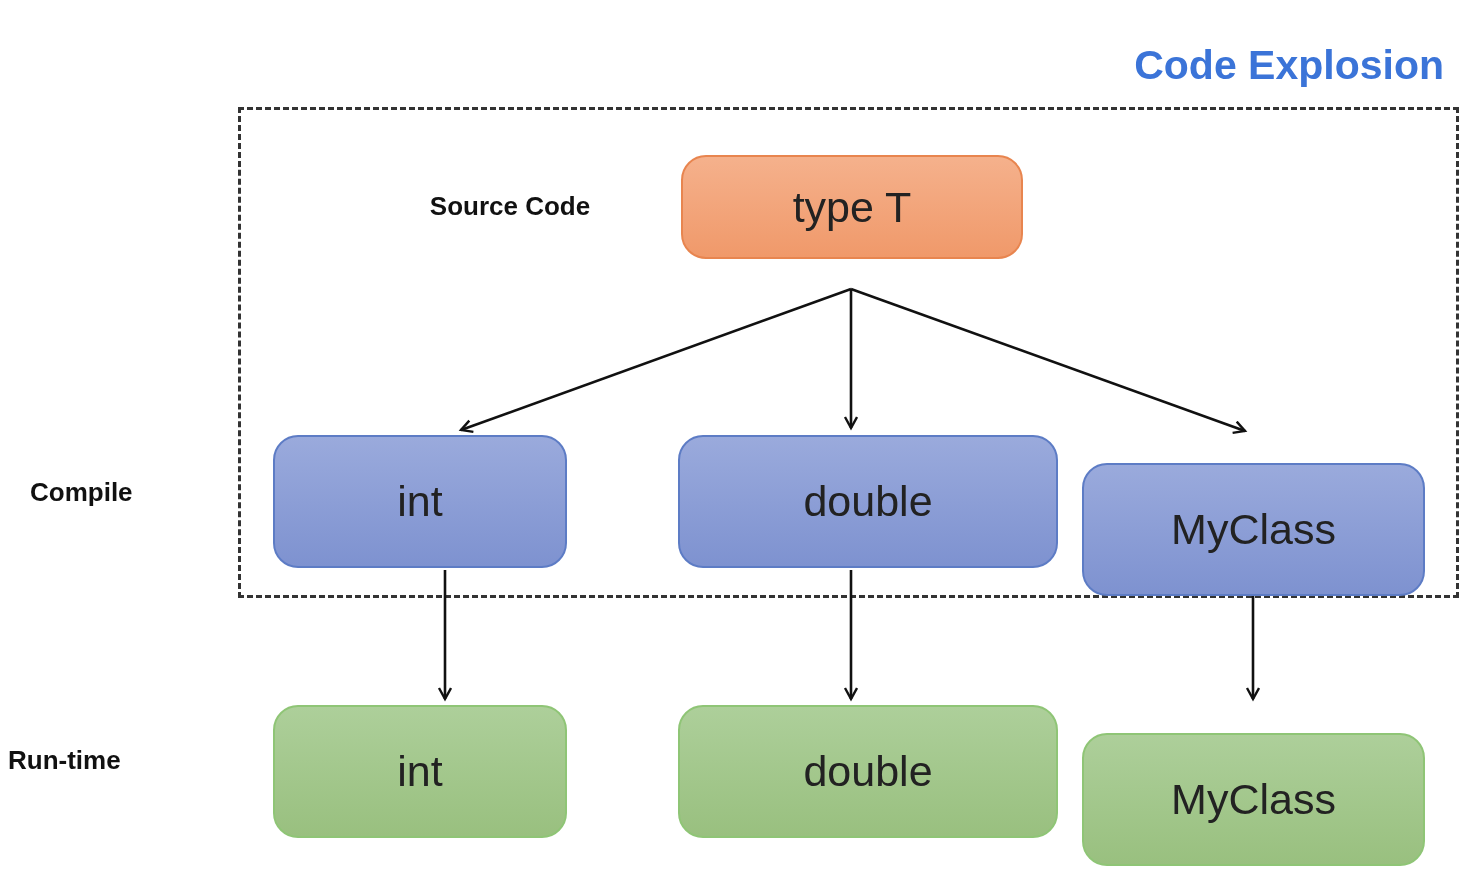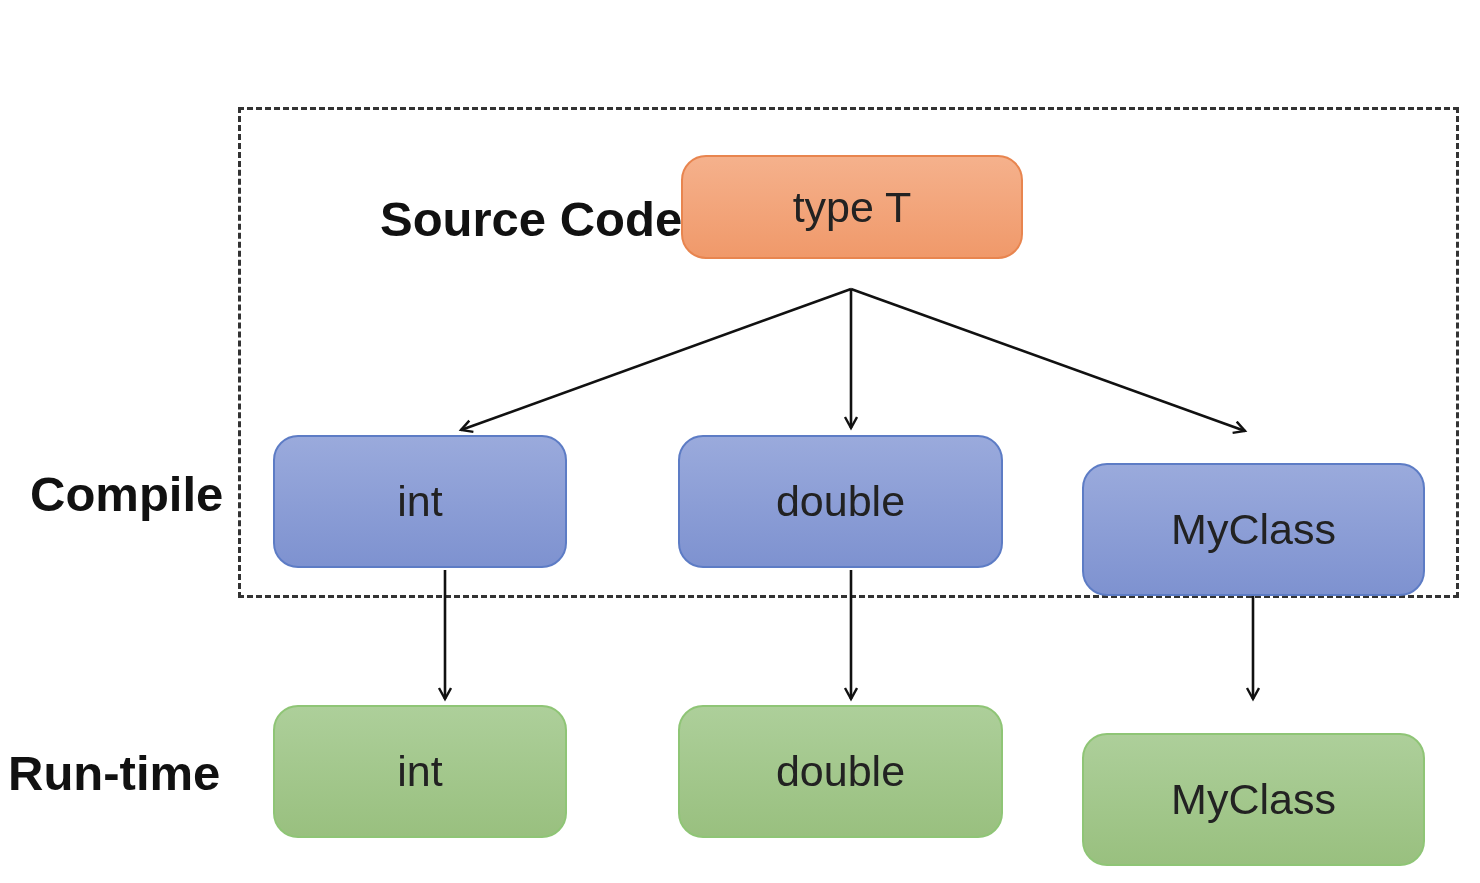--- a/index.html
+++ b/index.html
@@ -29,34 +29,34 @@
     position: absolute;
     left: 238px;
     top: 107px;
     width: 1221px;
     height: 491px;
     border: 3px dashed var(--dash-border, #333333);
     box-sizing: border-box;
   }
   .row-label {
     position: absolute;
-    font-size: 49px;
+    font-size: 26px;
     font-weight: bold;
     color: #111111;
     white-space: nowrap;
   }
   .label-source {
     left: 380px;
     top: 191px;
     width: 260px;
     text-align: center;
   }
   .label-compile {
     left: 30px;
-    top: 466px;
+    top: 477px;
   }
   .label-runtime {
     left: 8px;
     top: 745px;
   }
   .node {
     position: absolute;
     display: flex;
     align-items: center;
     justify-content: center;
@@ -80,21 +80,21 @@
     background: linear-gradient(180deg, var(--blue-top, #9aaadc), var(--blue-bottom, #7e92d0));
     border: 2px solid var(--blue-border, #5d7cc5);
   }
   .node.green {
     top: 705px;
     height: 133px;
     background: linear-gradient(180deg, var(--green-top, #adcf9a), var(--green-bottom, #99c07f));
     border: 2px solid var(--green-border, #8fc576);
   }
   .col-1 { left: 273px;  width: 294px; }
-  .col-2 { left: 678px;  width: 325px; }
+  .col-2 { left: 678px;  width: 380px; }
   .col-3 { left: 1082px; width: 343px; margin-top: 28px; }
 
   .arrows-layer {
     position: absolute;
     left: 0;
     top: 0;
     width: 1480px;
     height: 883px;
     pointer-events: none;
   }
@@ -107,20 +107,21 @@
     stroke: var(--arrow, #111111);
     stroke-width: 2.4;
     fill: none;
   }
 </style>
 </head>
 <body>
 
 <div class="canvas">
 
+  <div class="title">Code Explosion</div>
 
   <div class="dashed-box"></div>
 
   <svg class="arrows-layer" width="1480" height="883" viewBox="0 0 1480 883" xmlns="http://www.w3.org/2000/svg">
     <defs>
       <marker id="arrowhead" markerWidth="18" markerHeight="18" refX="13" refY="7" orient="auto" markerUnits="userSpaceOnUse">
         <path class="arrowhead-path" d="M2,1 L13,7 L2,13"></path>
       </marker>
     </defs>
     <line class="arrow-line" x1="851" y1="289" x2="461" y2="430" marker-end="url(#arrowhead)"></line>

